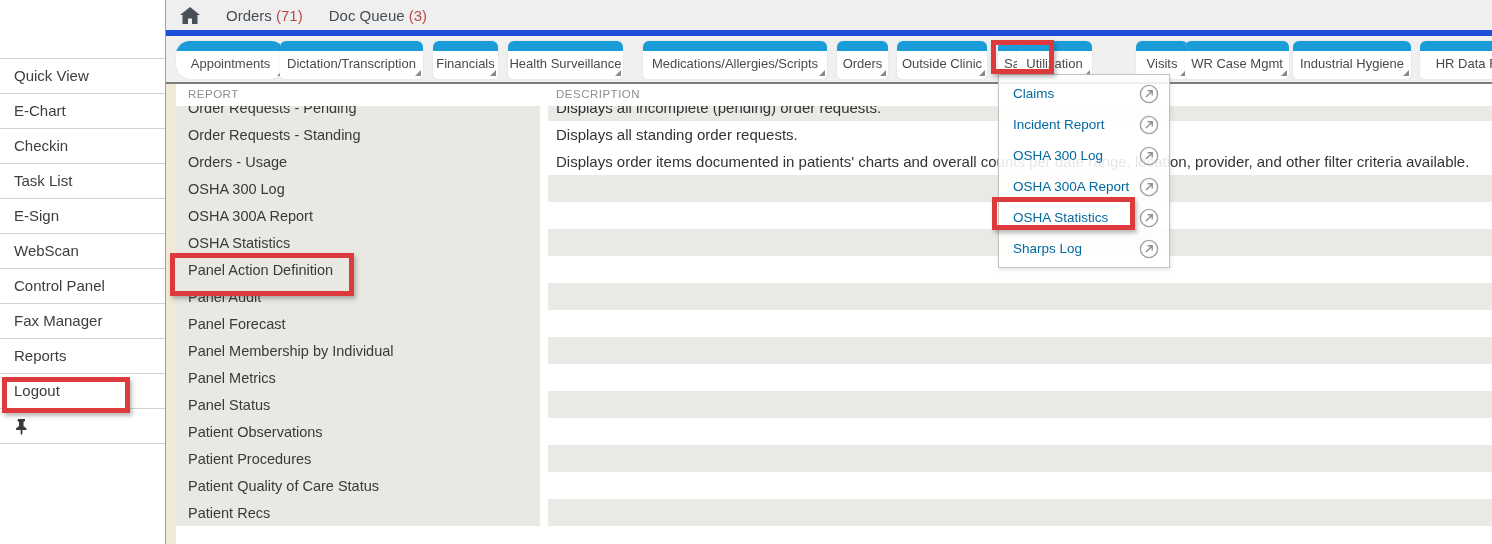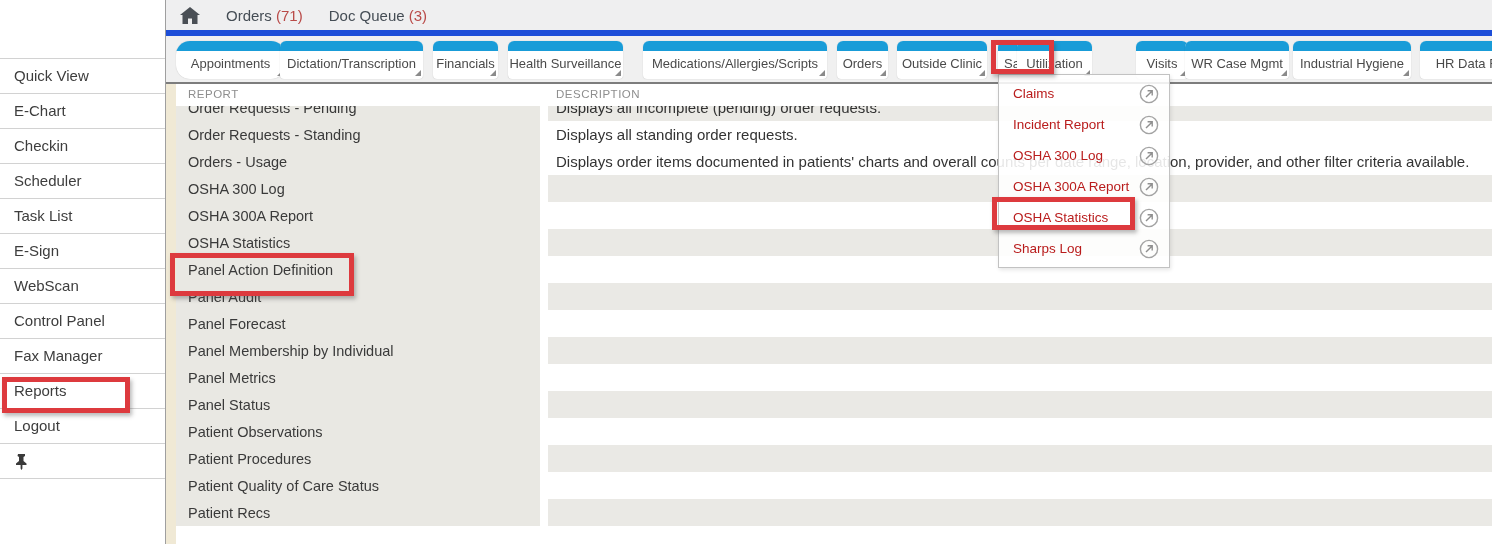--- a/index.html
+++ b/index.html
@@ -74,21 +74,21 @@
   #th-report{left:12px;}
   #th-desc{left:380px;}
   
   #safety-menu{
     position:absolute;left:998px;top:74px;width:172px;z-index:20;
     background:rgba(255,255,255,0.88);border:1px solid #c2c2c2;box-sizing:border-box;
     box-shadow:1px 2px 4px rgba(0,0,0,0.10);padding:3px 0;
   }
   .menu-item{
     height:31px;display:flex;align-items:center;padding:0 10px 0 14px;
-    font-size:13.5px;color:#b91c1c;cursor:pointer;white-space:nowrap;
+    font-size:13.5px;color:#0369a1;cursor:pointer;white-space:nowrap;
   }
   .menu-item .ext{margin-left:auto;display:flex;align-items:center;cursor:pointer;}
   
   .hl-box{
     position:absolute;border:5px solid #dd3a3e;box-sizing:border-box;z-index:30;
     box-shadow:2px 3px 4px rgba(60,60,60,0.35);pointer-events:none;
   }
   #hl-safety{left:991px;top:40px;width:63px;height:34px;}
   #hl-menu-osha{left:992px;top:197px;width:143px;height:33px;}
   #hl-report-osha{left:170px;top:253px;width:184px;height:43px;}
@@ -96,21 +96,20 @@
 </style>
 </head>
 <body>
 
 <div id="sidebar">
   <div id="side-list">
     <div id="side-items">
         <div class="side-item">Quick View</div>
         <div class="side-item">E-Chart</div>
         <div class="side-item">Checkin</div>
-        <div class="side-item">Scheduler</div>
         <div class="side-item">Task List</div>
         <div class="side-item">E-Sign</div>
         <div class="side-item">WebScan</div>
         <div class="side-item">Control Panel</div>
         <div class="side-item">Fax Manager</div>
         <div class="side-item">Reports</div>
         <div class="side-item">Logout</div>
       </div>
     <div class="side-item pin-row">
       <span>

